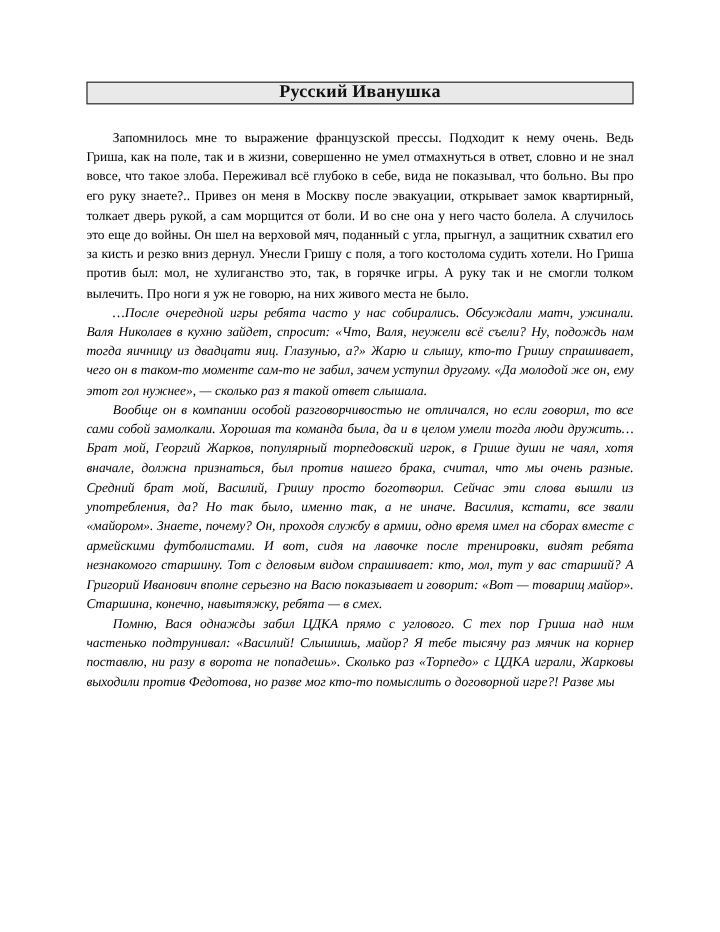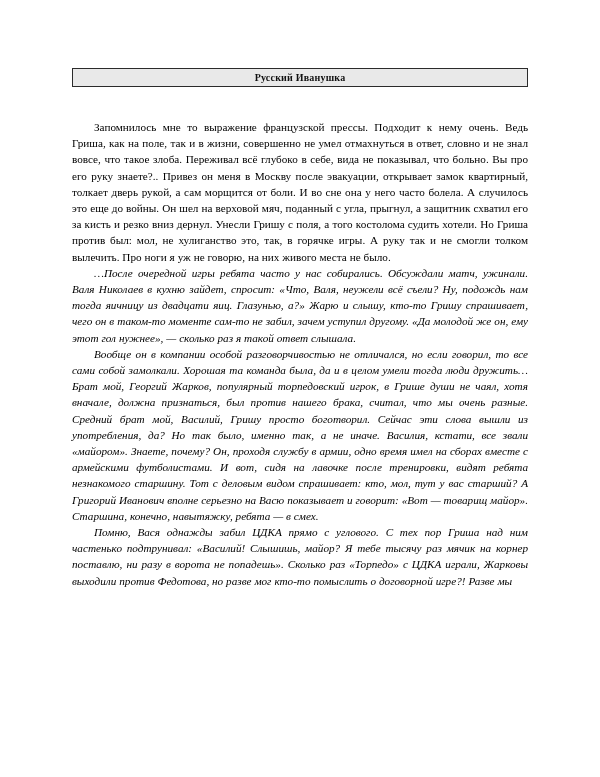--- a/index.html
+++ b/index.html
@@ -24,30 +24,30 @@
   .header-band {
     margin: 68px 72px 0 72px;
     border: 1px solid #2b2b2b;
     background: #e9e9e9;
     height: 17px;
     display: flex;
     align-items: center;
     justify-content: center;
   }
   .header-title {
-    font-size: 10px;
+    font-size: 15px;
     font-weight: bold;
     letter-spacing: 0.2px;
     color: #111111;
     line-height: 1;
     font-family: "Liberation Serif", "DejaVu Serif", serif;
   }
   .body-text {
     margin: 0 72px;
-    padding-top: 32px;
+    padding-top: 20px;
   }
   .para {
     font-size: 11.2px;
     line-height: 16.2px;
     text-align: justify;
     text-indent: 22px;
     margin: 0 0 0 0;
     hyphens: none;
     word-spacing: 0.1px;
   }

